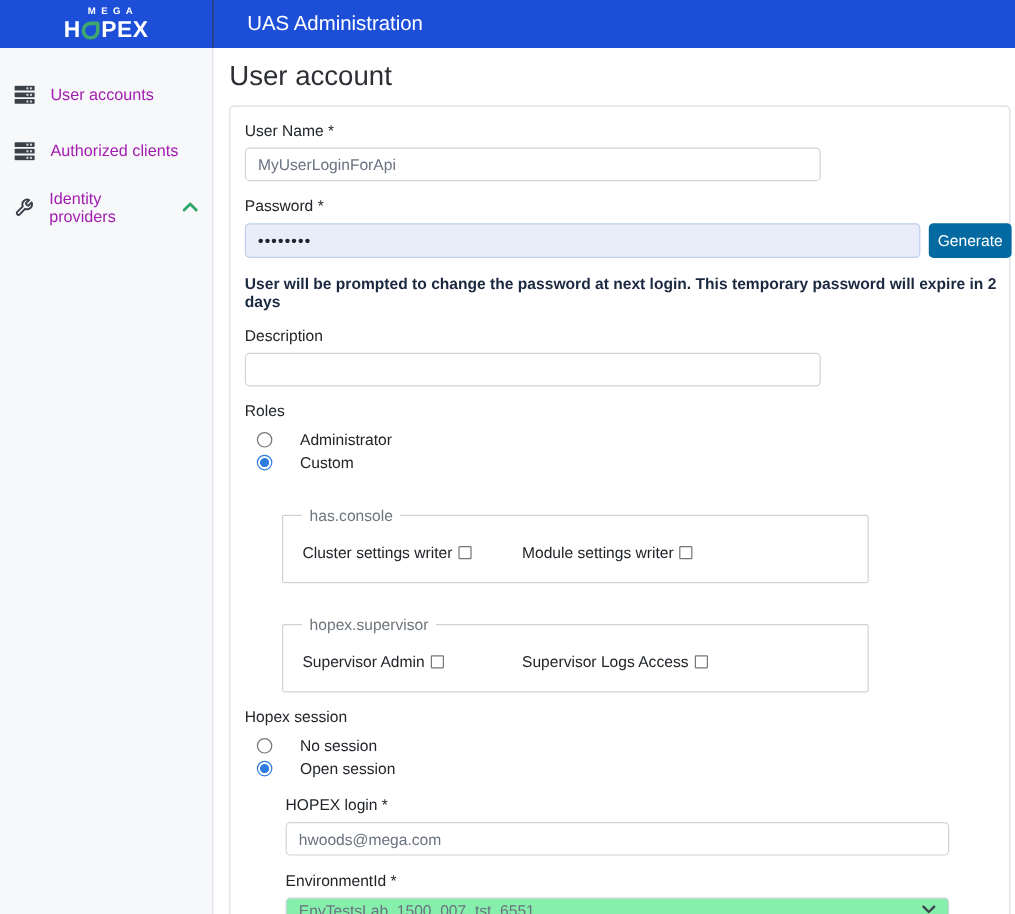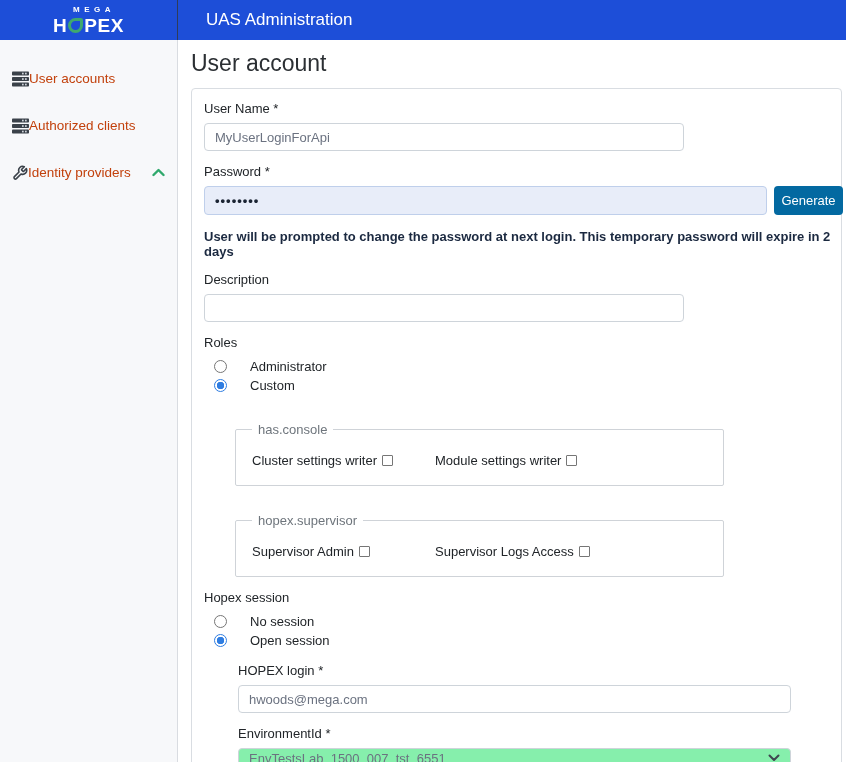--- a/index.html
+++ b/index.html
@@ -37,22 +37,22 @@
   
   .sidebar {
     position: absolute; left: 0; top: 40px;
     width: 178px; height: 722px;
     background: #f7f8fa;
     border-right: 1px solid #d9dce1;
     padding-top: 15px;
   }
   .nav-item {
     height: 47px; display: flex; align-items: center;
-    padding: 0 12px; 
-    font-size: 13.5px; color: #c2410c; cursor: pointer;
+    padding: 0 12px; gap: 13px;
+    font-size: 13.5px; color: #a21caf; cursor: pointer;
   }
   .nav-item .nav-icon { flex: 0 0 auto; display: flex; }
   .nav-chevron { margin-left: auto; display: flex; }
 
   
   .main {
     position: absolute; left: 178px; top: 40px;
     width: 668px; height: 722px;
     background: #fff;
     padding: 9px 0 0 13px;

